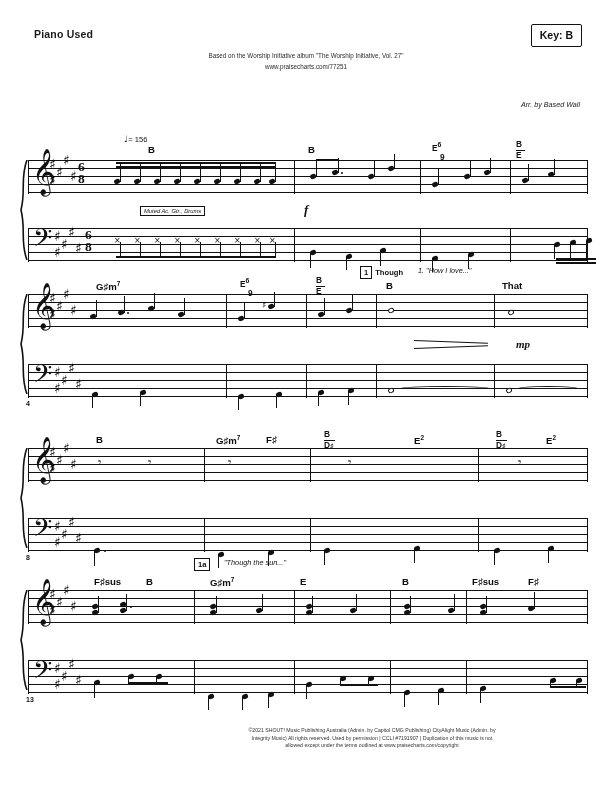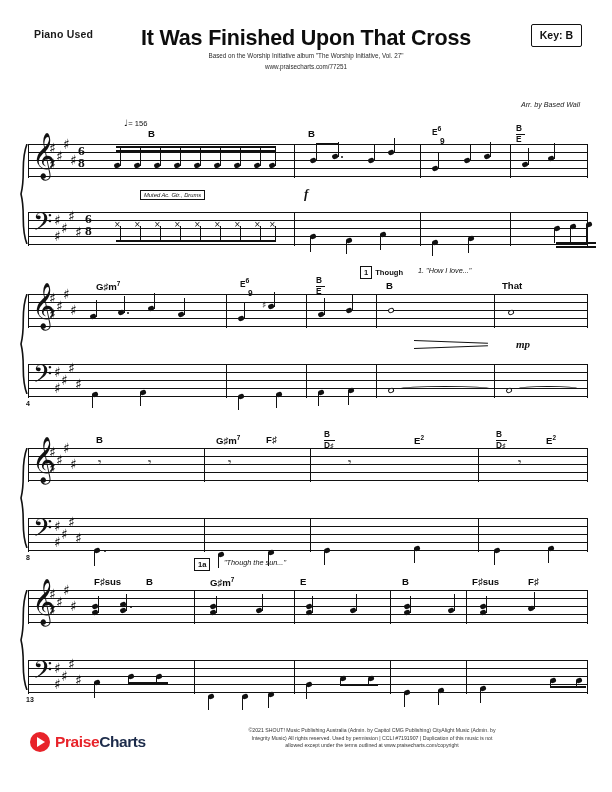--- a/index.html
+++ b/index.html
@@ -184,27 +184,26 @@
   }
   .hairpin-dim::before { top: 0; transform: rotate(2.2deg); }
   .hairpin-dim::after  { bottom: 0; transform: rotate(-2.2deg); }
 </style>
 </head>
 <body>
 
 <div class="page">
 
   <div class="hdr-label">Piano Used</div>
-  <div class="title">It Was Finished Upon That Cross</div>
   <div class="subtitle1">Based on the Worship Initiative album "The Worship Initiative, Vol. 27"</div>
   <div class="subtitle2">www.praisecharts.com/77251</div>
   <div class="keybox">Key: B</div>
   <div class="arranger">Arr. by Based Wall</div>
 
-  <div class="system" style="top:140px;text-decoration:underline;">
+  <div class="system" style="top:156px;text-decoration:underline;">
 
     <div class="tempo" style="left:96px; top:-22px;">
       <span class="note">♩</span><span>= 156</span>
     </div>
 
     <div class="chord" style="left:120px; top:-12px;">B</div>
     <div class="chord" style="left:280px; top:-12px;">B</div>
     <div class="chord-stack" style="left:404px; top:-16px;">
       <span class="top">E<sup>6</sup></span>
         <span class="bot" style="margin-left:8px;">9</span>
@@ -686,18 +685,14 @@
       </div>
     </div>
   </div>
 
   <div class="footer">
     <div>©2021 SHOUT! Music Publishing Australia (Admin. by Capitol CMG Publishing) CityAlight Music (Admin. by</div>
     <div>Integrity Music) All rights reserved. Used by permission | CCLI #7191907 | Duplication of this music is not</div>
     <div>allowed except under the terms outlined at www.praisecharts.com/copyright</div>
   </div>
 
-  <div class="logo">
-    <span class="logo-mark"></span>
-    <span class="logo-text"><span class="praise">Praise</span><span class="charts">Charts</span></span>
-  </div>
 
 </div>
 
 </body></html>

